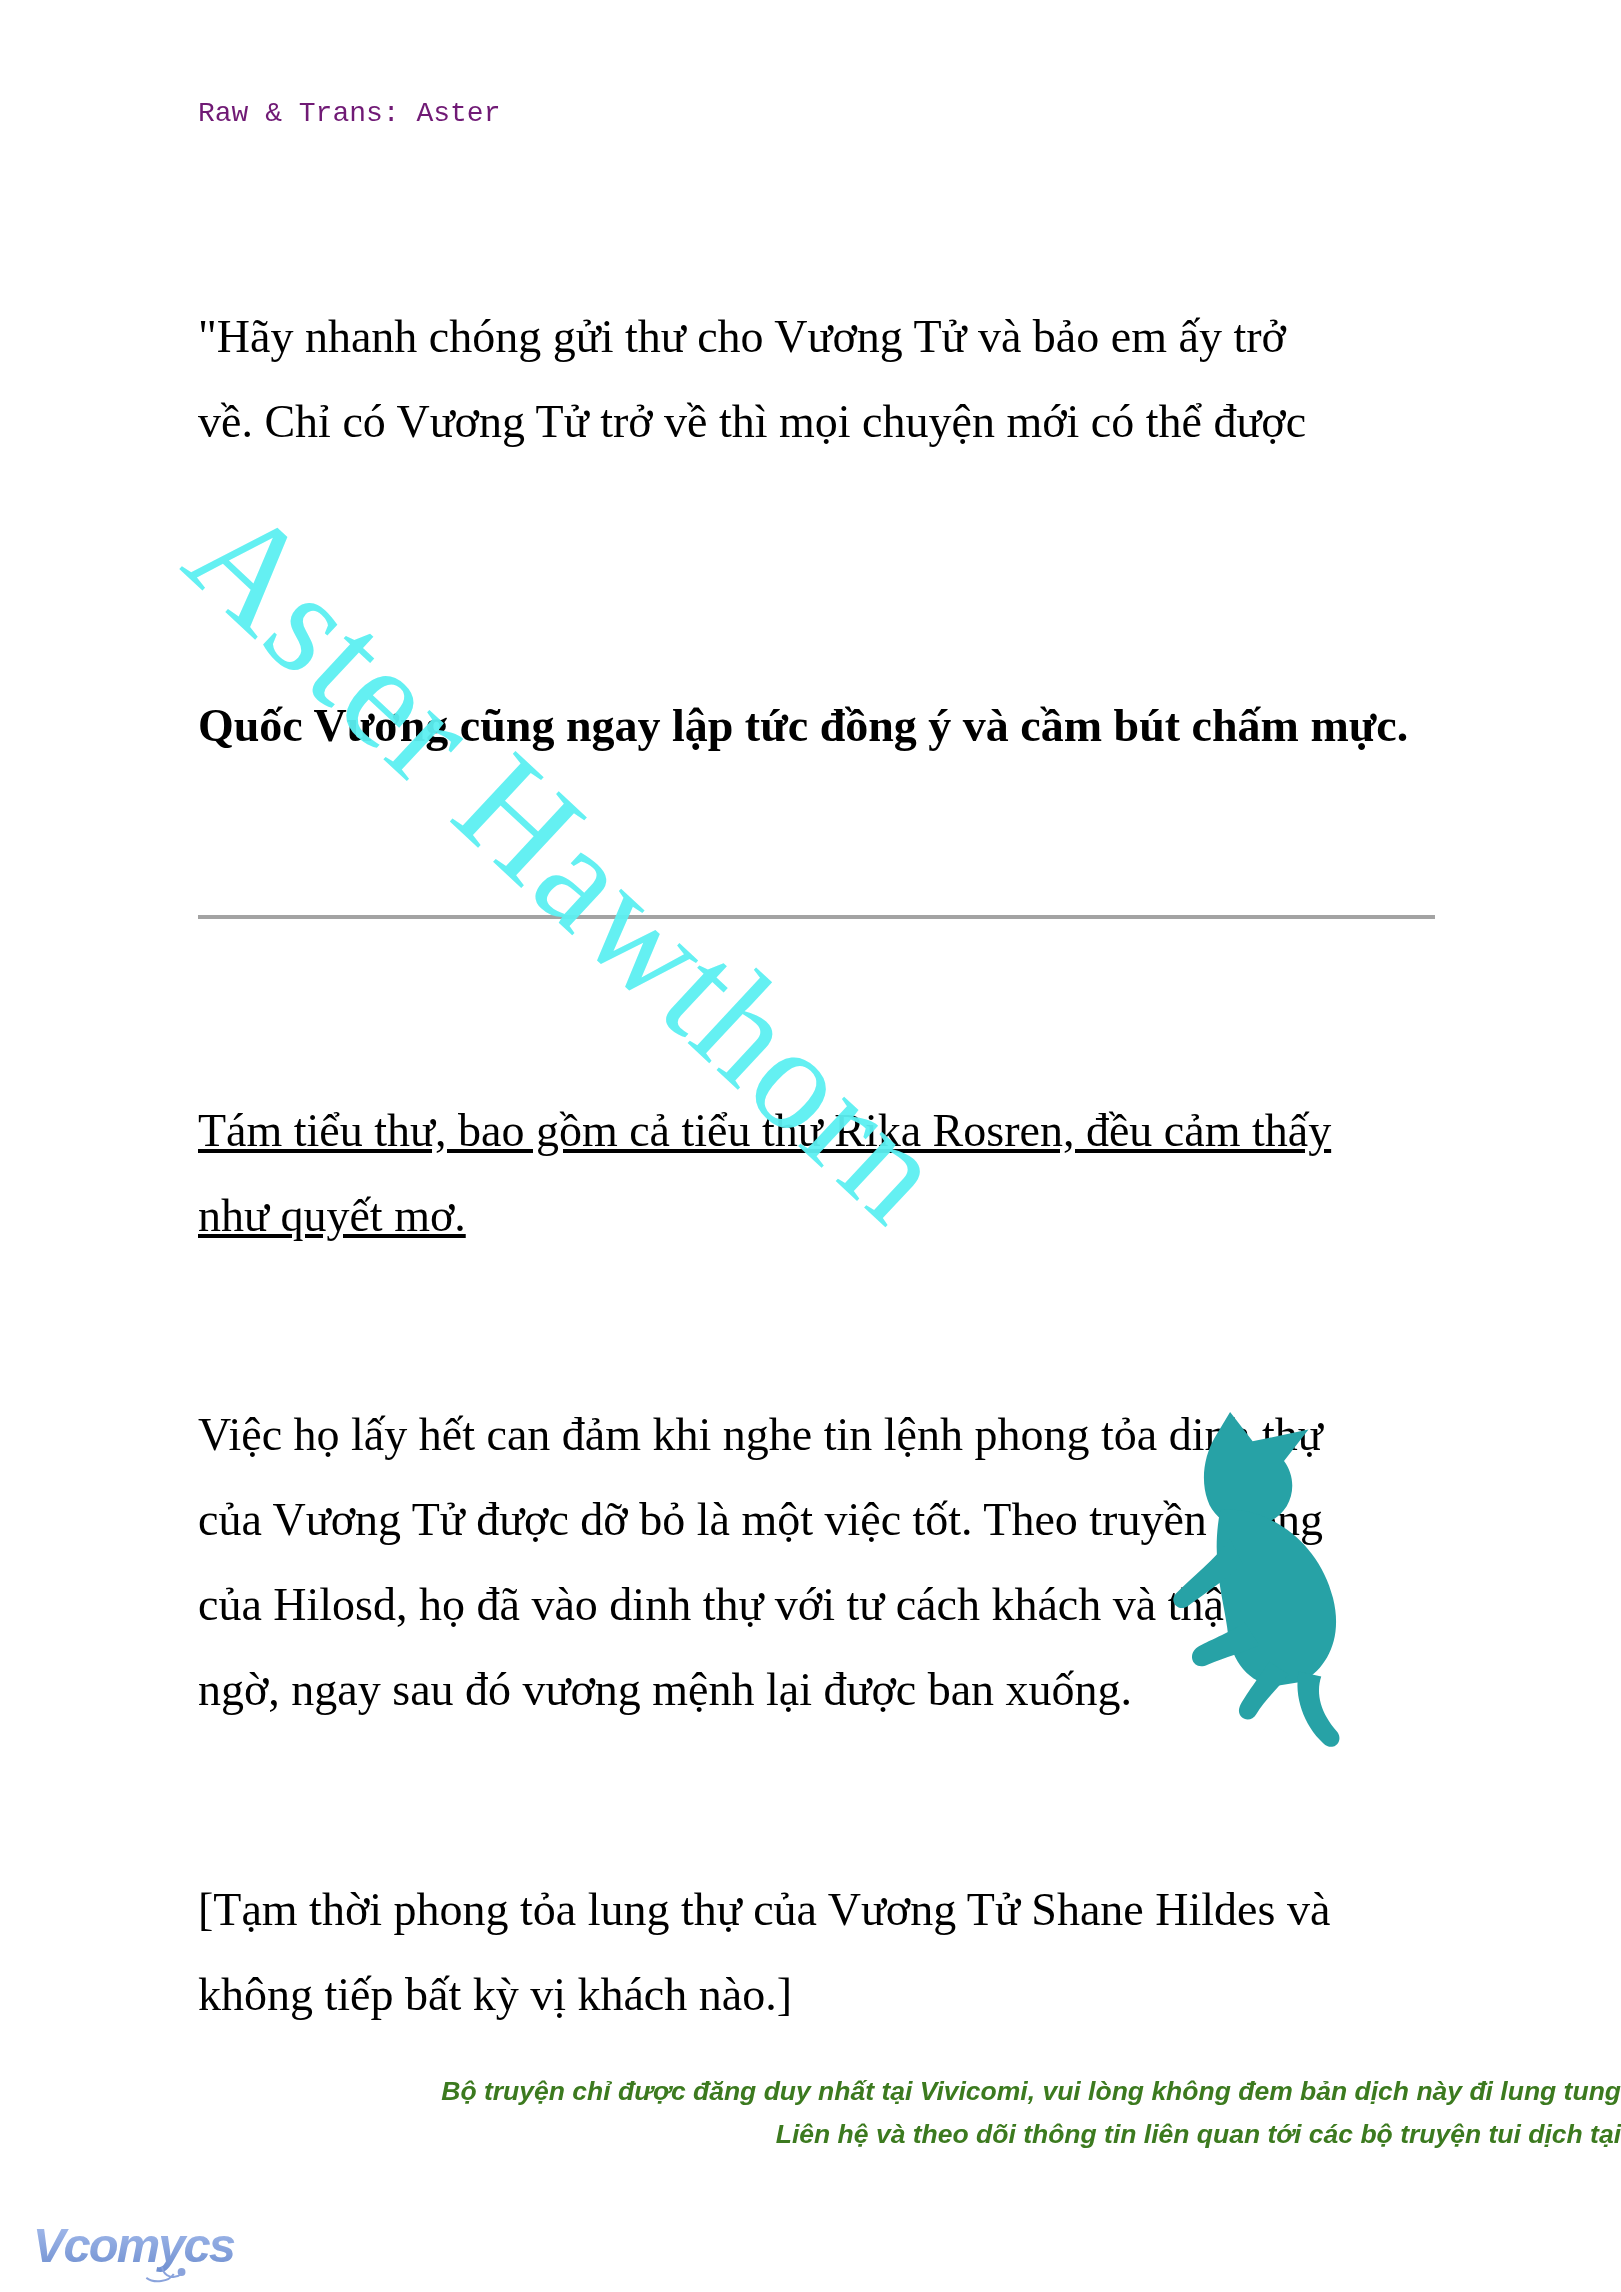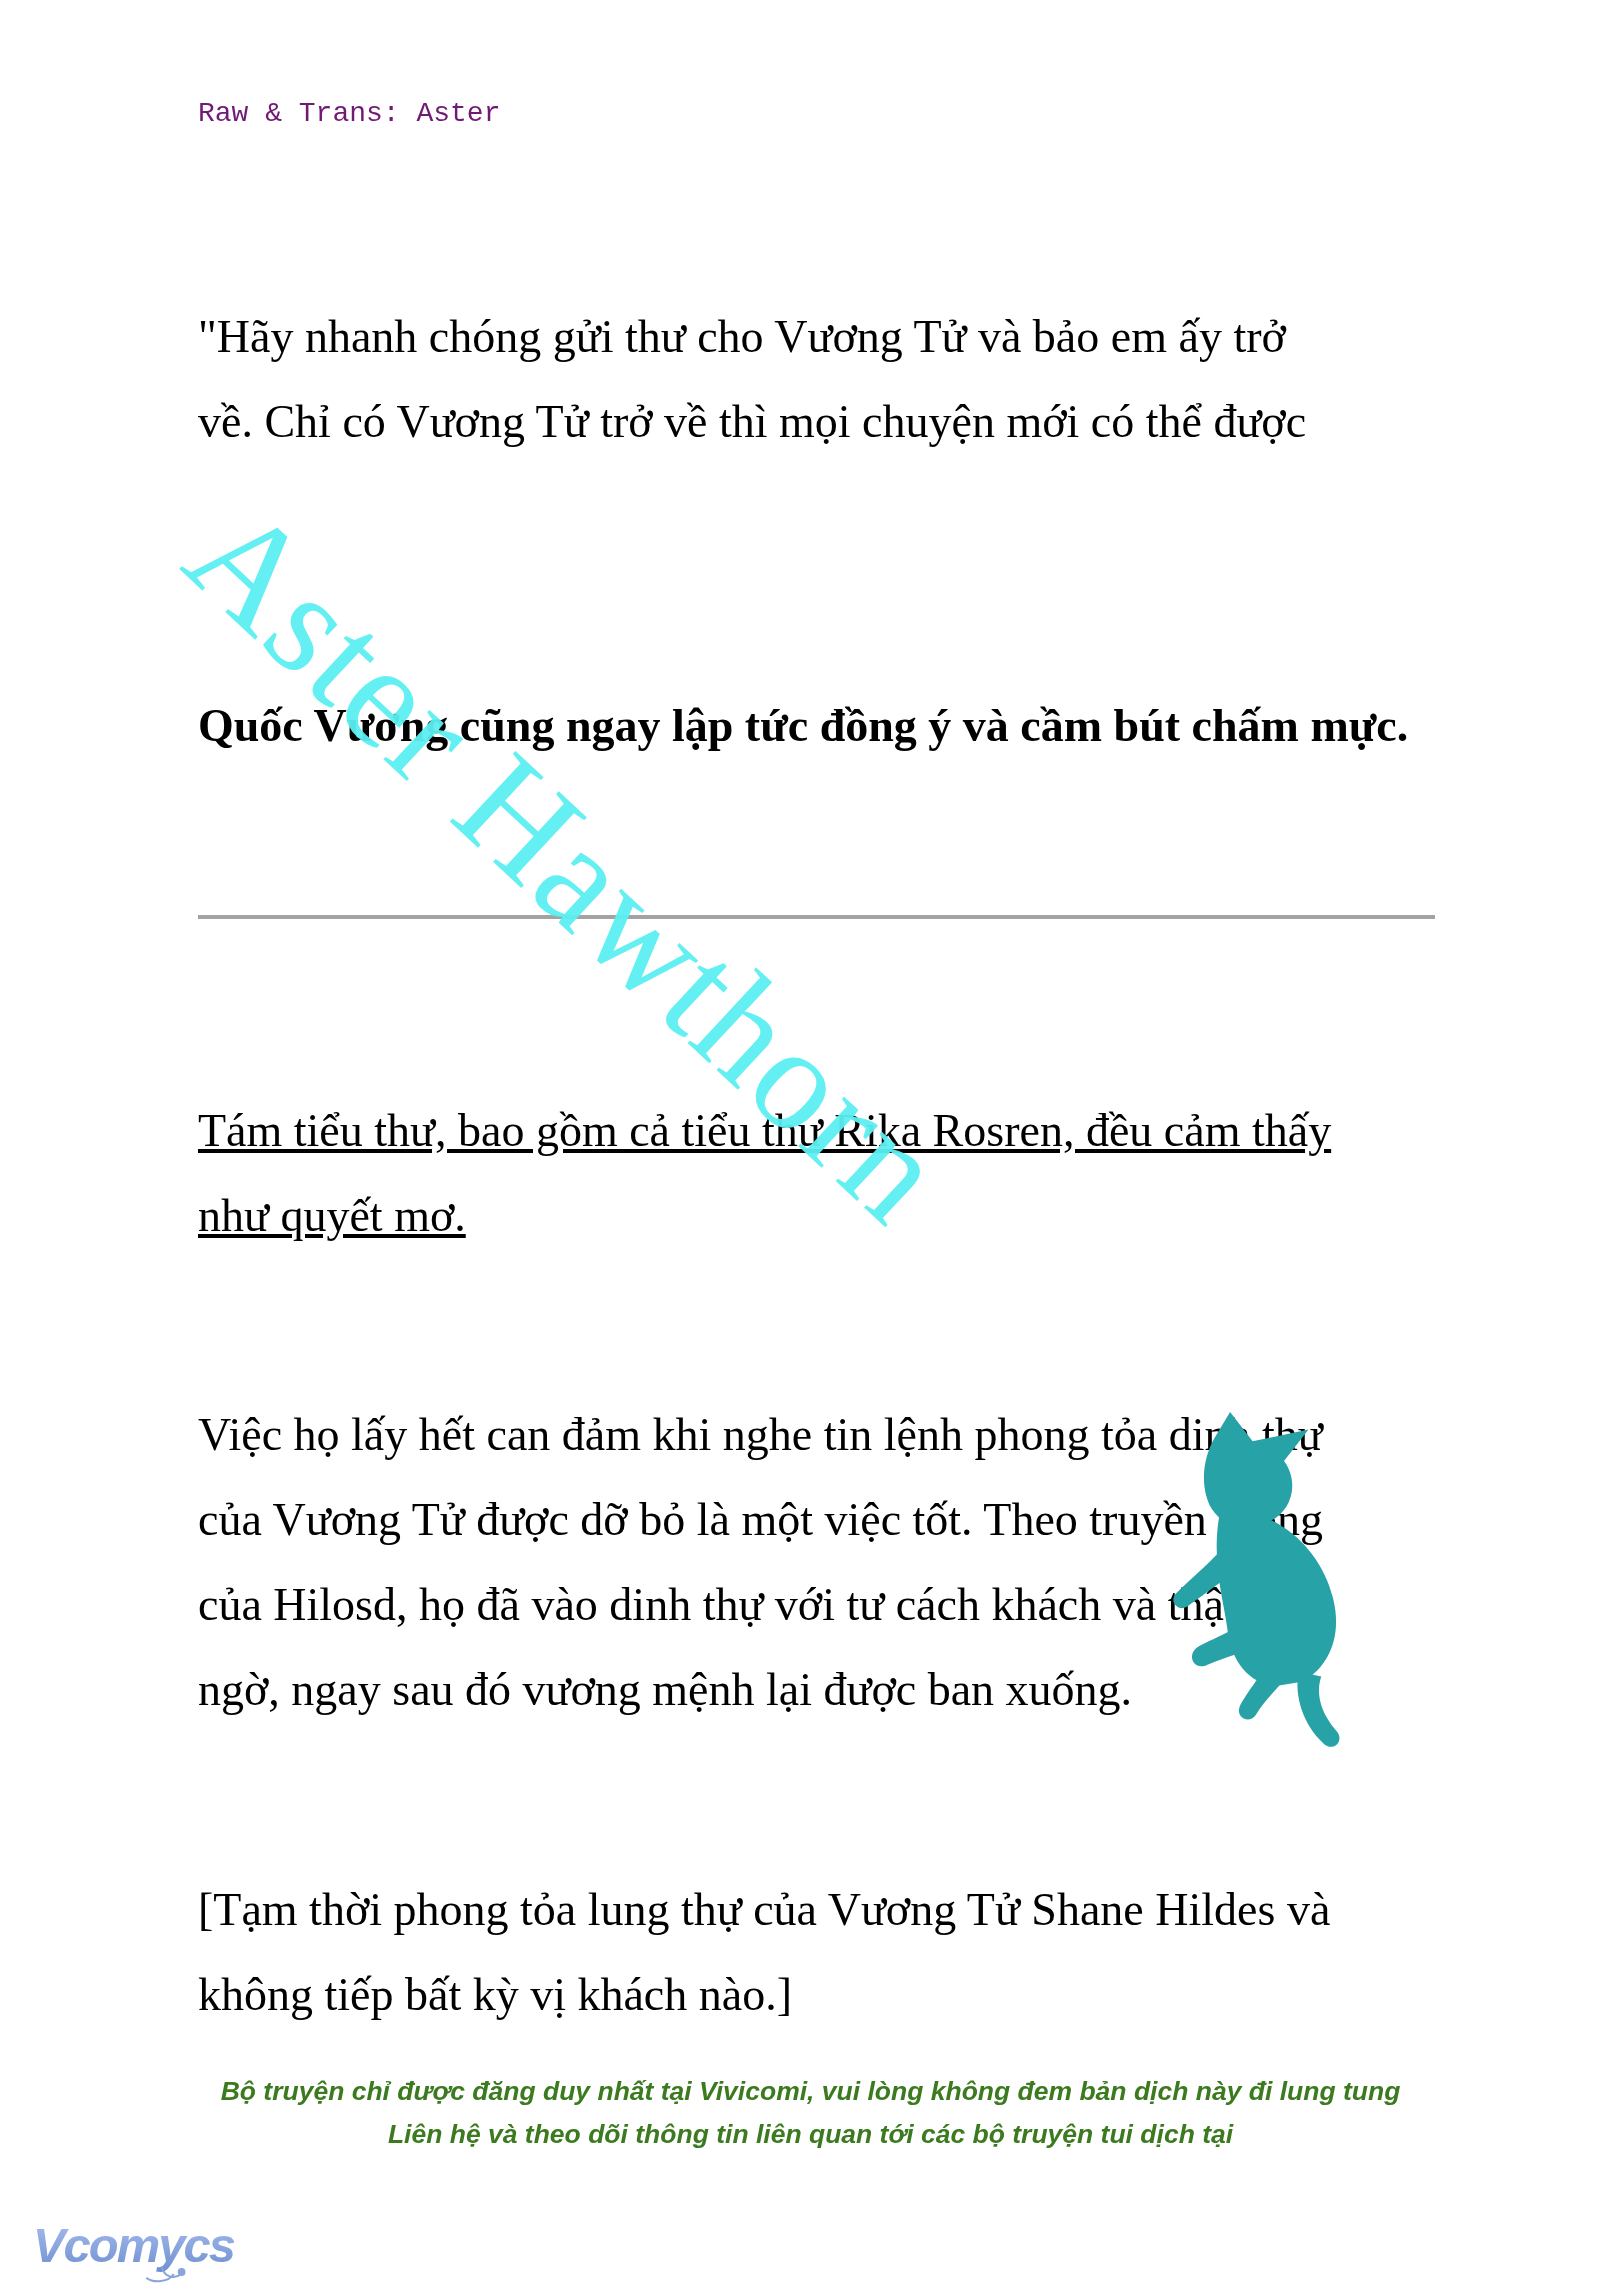--- a/index.html
+++ b/index.html
@@ -32,21 +32,21 @@
     pointer-events: none;
   }
   .watermark { left: 196px; top: 549px; transform: rotate(43deg) translateY(-108px); }
 
   .cat {
     position: absolute; left: 1137px; top: 1402px; width: 245px; height: 353px;
   }
 
   .footer {
     position: absolute; left: 0; width: 1621px; top: 2070px;
-    text-align: center;
+    text-align: right;
     font-family: "Liberation Sans", sans-serif; font-weight: bold; font-style: italic;
     font-size: 26.5px; color: #3c7a1f; line-height: 43px;
   }
   .footer .fline { display: block; white-space: nowrap; }
 
   .logo {
     position: absolute; left: 27.4px; top: 2213px; width: 225px; height: 74px;
   }
 </style>
 </head>

